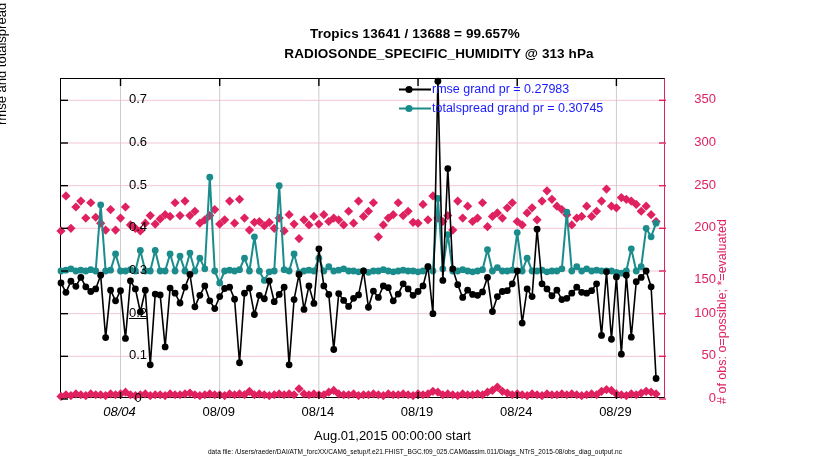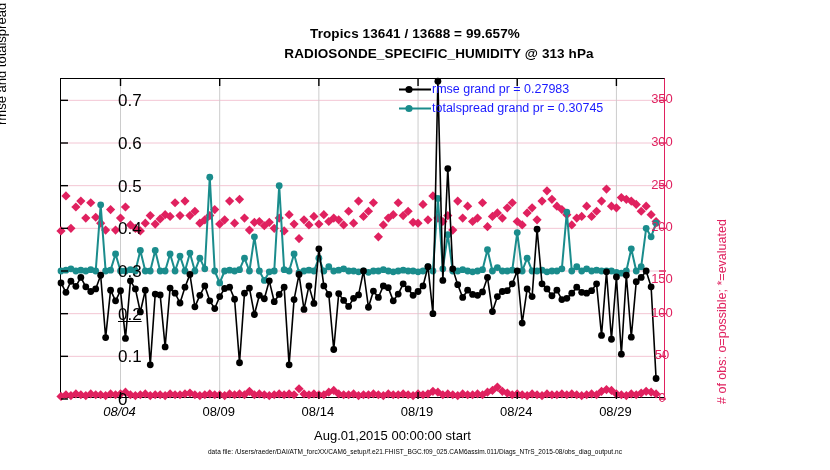--- a/index.html
+++ b/index.html
@@ -23,31 +23,31 @@
     border-left:1.6px solid #000;
     border-bottom:1.6px solid #000;
     border-right:1.6px solid #e0215f;
     border-top:1.2px solid #000;
     box-sizing:border-box;
     background:#fff;
   }
   #plotinner{position:absolute;inset:0;overflow:visible;}
 
   .ytick-left{
-    position:absolute;right:672px;width:40px;text-align:left;
-    font-size:17px;color:#000;transform:translateY(-8px);
+    position:absolute;right:672px;width:40px;text-align:center;
+    font-size:13px;color:#000;transform:translateY(-8px);
   }
   .ylabel-left{
     position:absolute;left:-6px;top:125px;
     font-size:13px;color:#000;
     transform:rotate(-90deg);transform-origin:left top;
     white-space:nowrap;
   }
   .ytick-right{
-    position:absolute;left:640px;width:44px;text-align:center;
+    position:absolute;left:672px;width:44px;text-align:right;
     font-size:13px;color:#e0215f;transform:translateY(-8px);
   }
   .ylabel-right{
     position:absolute;left:715px;top:404px;
     font-size:12.5px;color:#e0215f;
     transform:rotate(-90deg);transform-origin:left top;
     white-space:nowrap;
   }
   .xtick{
     position:absolute;top:404px;width:70px;margin-left:-35px;

